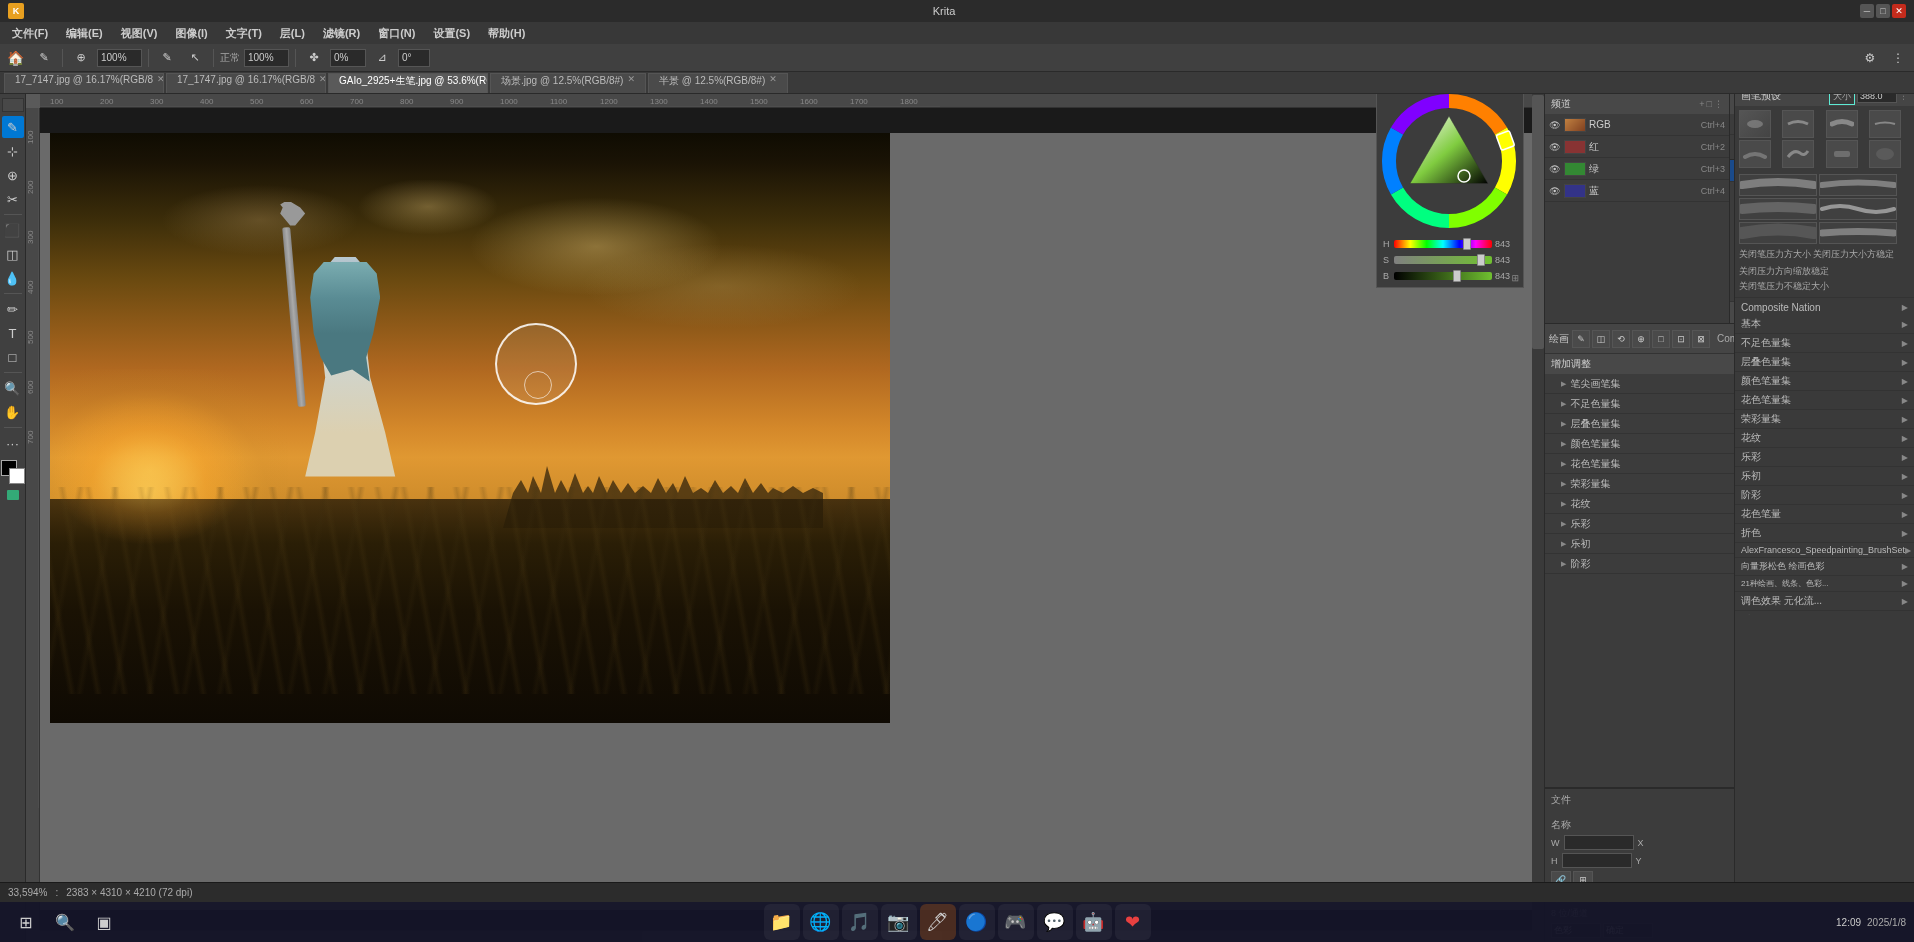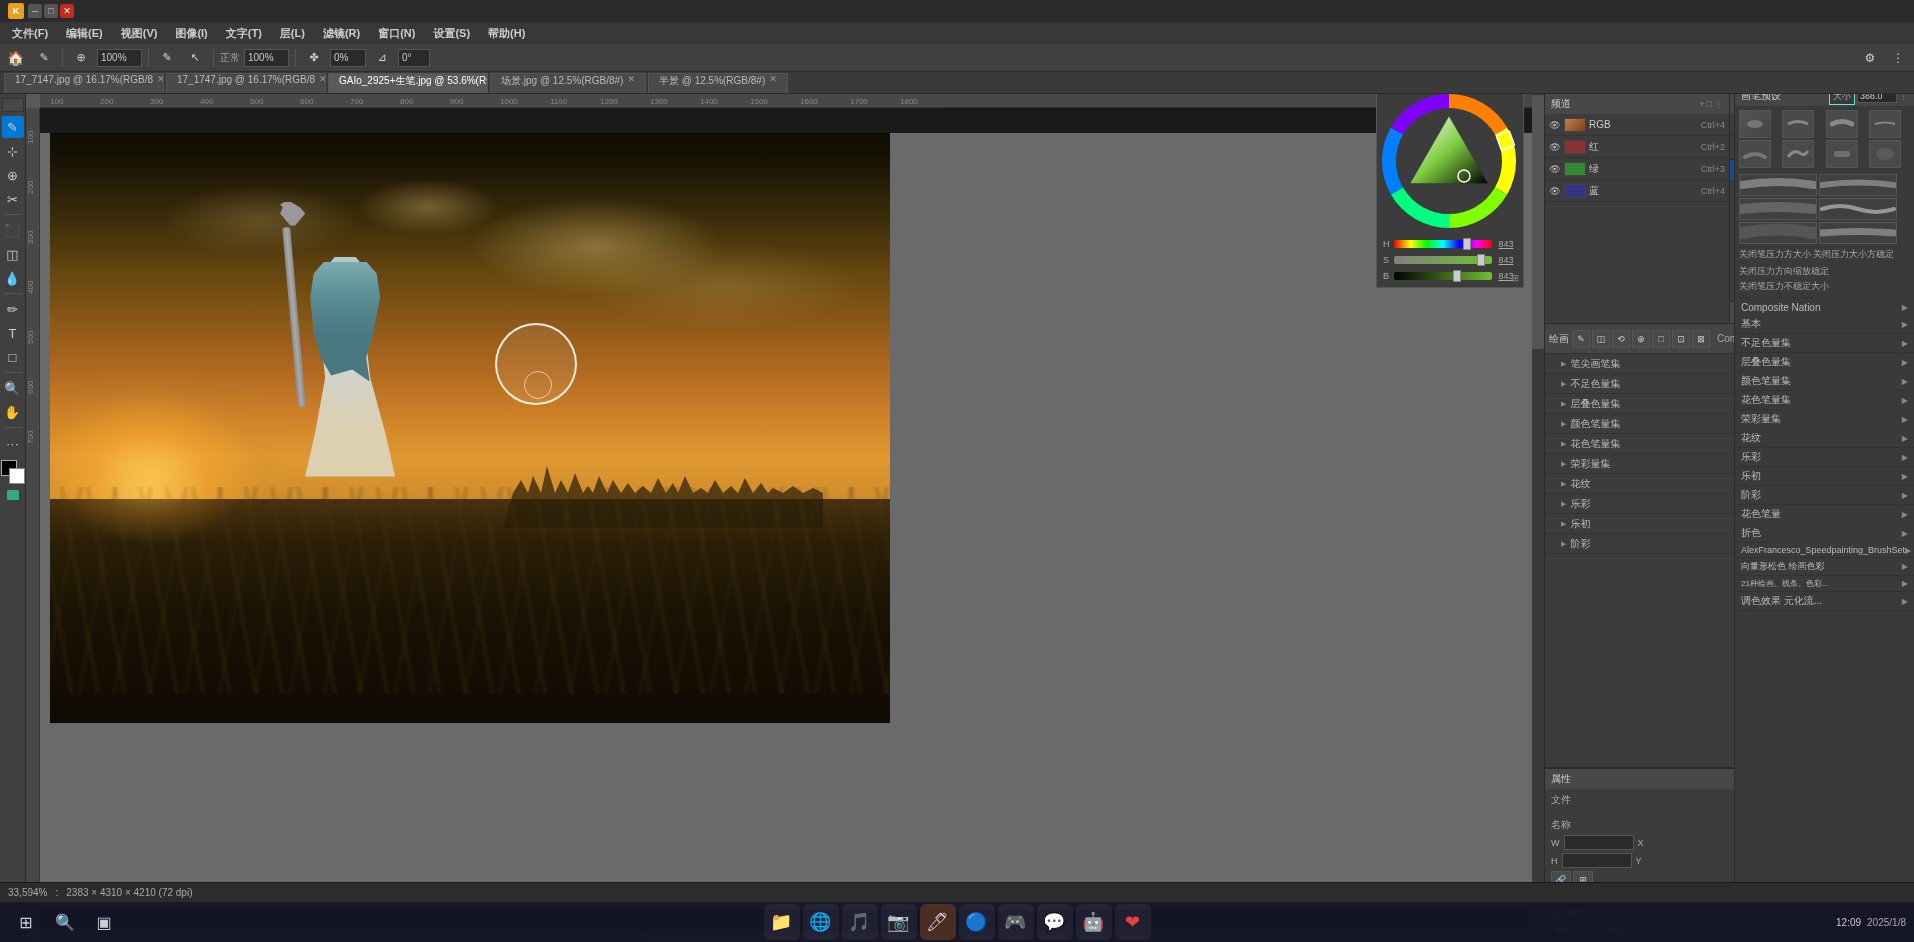--- a/index.html
+++ b/index.html
@@ -217,22 +217,21 @@
       width: 8px; height: 12px;
       background: #ccc;
       border: 1px solid #888;
       border-radius: 1px;
       top: -2px;
     }
     .slider-val {
       width: 22px;
       font-size: 9px;
       color: #aaa;
-      text-align: center;
-      text-decoration: underline;
+      text-align: left;
     }
 
     
     #brushes-panel {
       width: 180px;
       background: #3a3a3a;
       border-left: 1px solid #2a2a2a;
       position: absolute;
       right: 0;
       top: 86px;
@@ -398,20 +397,21 @@
       gap: 6px;
       font-size: 10px;
       color: #ccc;
     }
   </style>
 </head>
 <body>
 
 <div id="title-bar">
   <div class="app-icon">K</div>
+  <div style="flex:1; font-size:11px; color:#ccc; text-align:center;">Krita</div>
   <div style="display:flex; gap:2px;">
     <div style="width:14px;height:14px;background:#555;border-radius:2px;font-size:9px;display:flex;align-items:center;justify-content:center;cursor:pointer;">─</div>
     <div style="width:14px;height:14px;background:#555;border-radius:2px;font-size:9px;display:flex;align-items:center;justify-content:center;cursor:pointer;">□</div>
     <div style="width:14px;height:14px;background:#c42b1c;border-radius:2px;font-size:9px;display:flex;align-items:center;justify-content:center;cursor:pointer;color:white;">✕</div>
   </div>
 </div>
 
 <div id="menu-bar">
   <div class="menu-item">文件(F)</div>
   <div class="menu-item">编辑(E)</div>
@@ -670,37 +670,34 @@
         <div class="brush-tool-icon">⟲</div>
         <div class="brush-tool-icon">⊕</div>
         <div class="brush-tool-icon">□</div>
         <div class="brush-tool-icon">⊡</div>
         <div class="brush-tool-icon">⊠</div>
       </div>
       <span style="font-size:10px;color:#aaa;margin-left:4px;">Composite Nation</span>
     </div>
 
     <div style="flex:1;overflow-y:auto;border-bottom:1px solid #2a2a2a;">
+      <div style="height:20px;background:#484848;display:flex;align-items:center;padding:0 6px;font-size:10px;color:#ccc;">增加调整</div>
       <div class="adj-item">笔尖画笔集</div>
       <div class="adj-item">不足色量集</div>
       <div class="adj-item">层叠色量集</div>
       <div class="adj-item">颜色笔量集</div>
       <div class="adj-item">花色笔量集</div>
       <div class="adj-item">荣彩量集</div>
       <div class="adj-item">花纹</div>
       <div class="adj-item">乐彩</div>
       <div class="adj-item">乐初</div>
       <div class="adj-item">阶彩</div>
     </div>
 
     <div style="border-top:1px solid #2a2a2a;">
-      <div style="height:20px;background:#484848;display:flex;align-items:center;padding:0 6px;font-size:10px;color:#ccc;justify-content:space-between;">
-        <span>属性</span>
-        <span style="font-size:9px;color:#888;cursor:pointer;">▾</span>
-      </div>
       <div style="padding:4px 6px;">
         <div style="display:flex;align-items:center;gap:4px;margin-bottom:11px;font-size:10px;color:#aaa;">
           <span>文件</span>
         </div>
         <div style="display:flex;align-items:flex-end;gap:4px;margin-bottom:3px;font-size:10px;color:#aaa;">
           <span>名称</span>
         </div>
         <div style="display:flex;align-items:center;gap:4px;margin-bottom:3px;">
           <span style="font-size:9px;color:#aaa;">W</span>
           <input class="props-input" readonly="" style="width: 70px; height: 15px; background: rgb(42, 42, 42); border: 1px solid rgb(85, 85, 85); color: rgb(204, 204, 204); font-size: 9px; padding: 0px 2px;">

